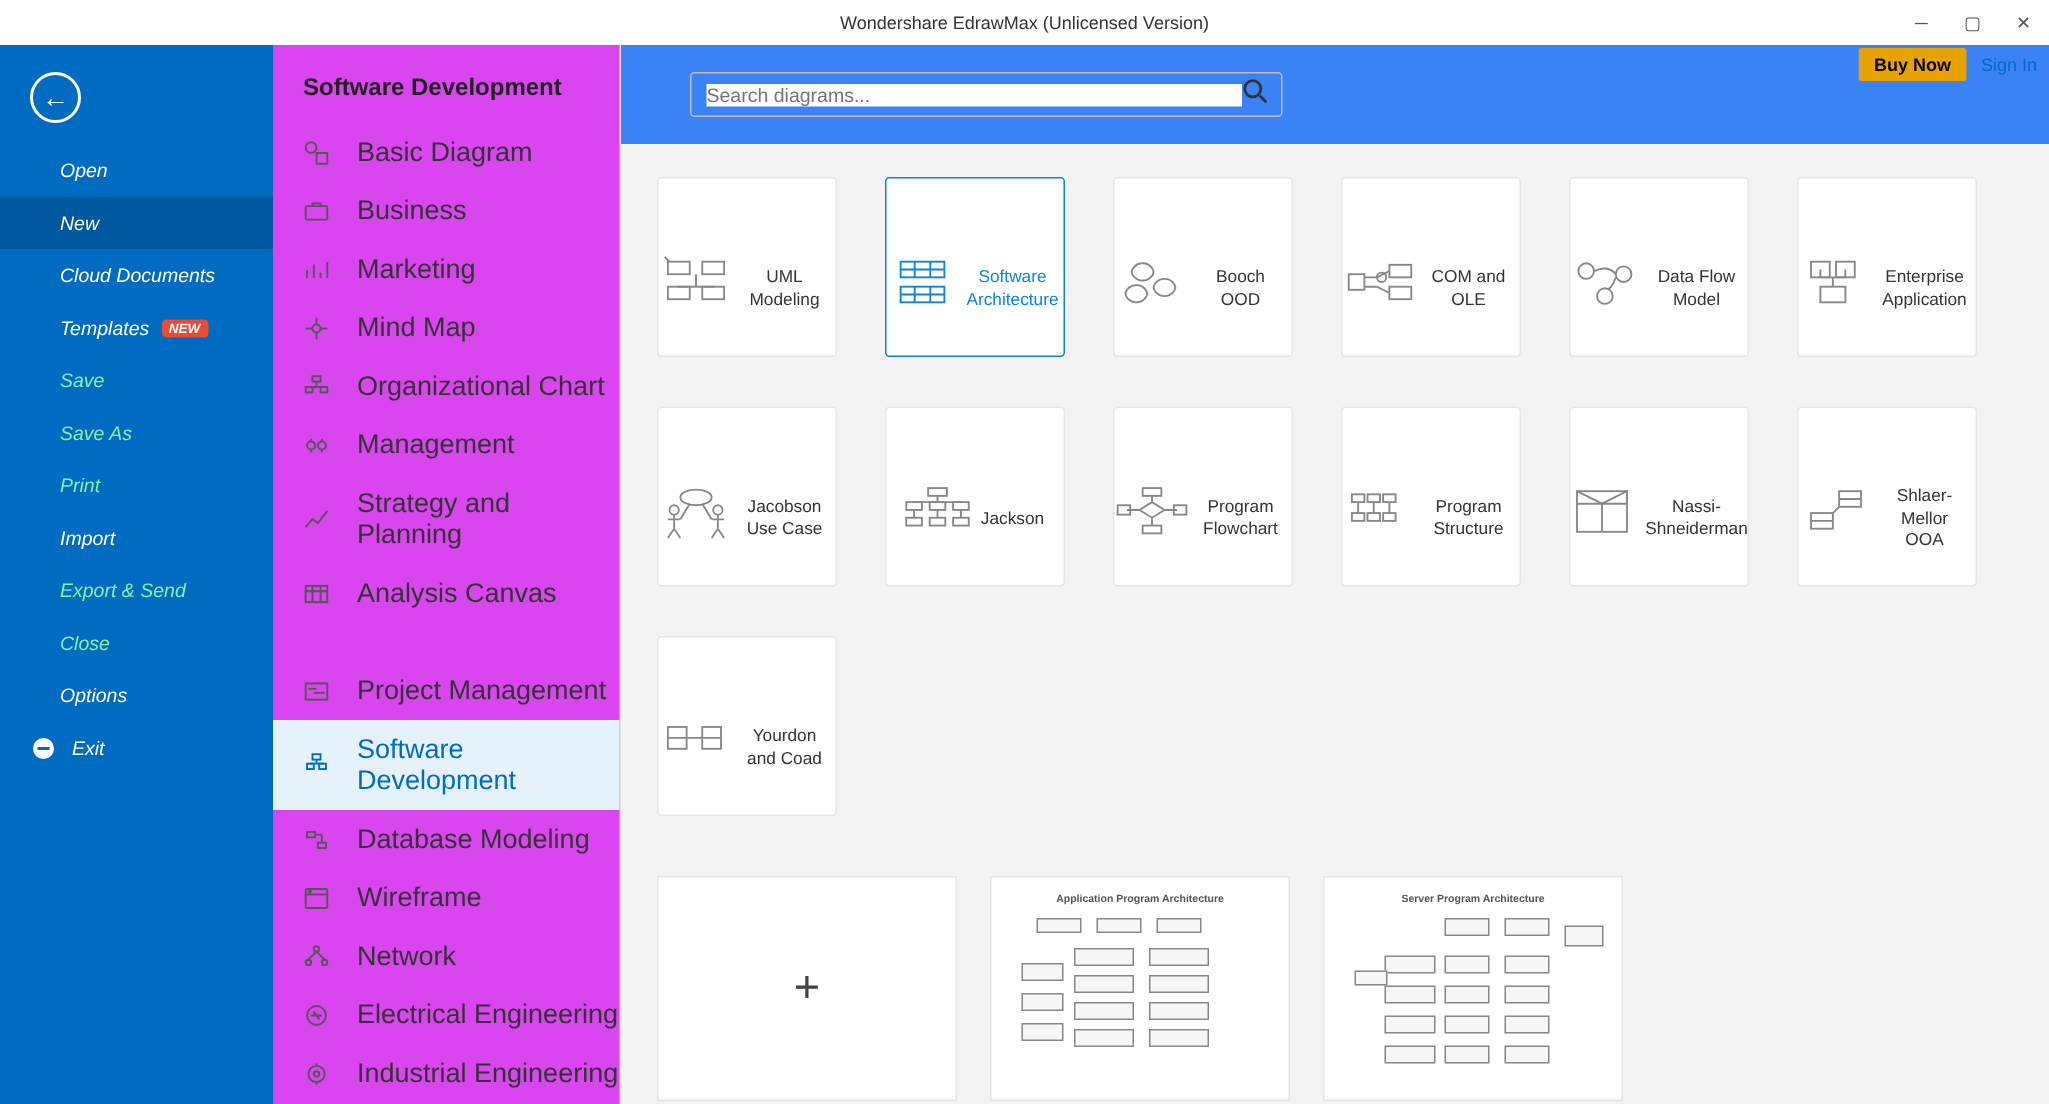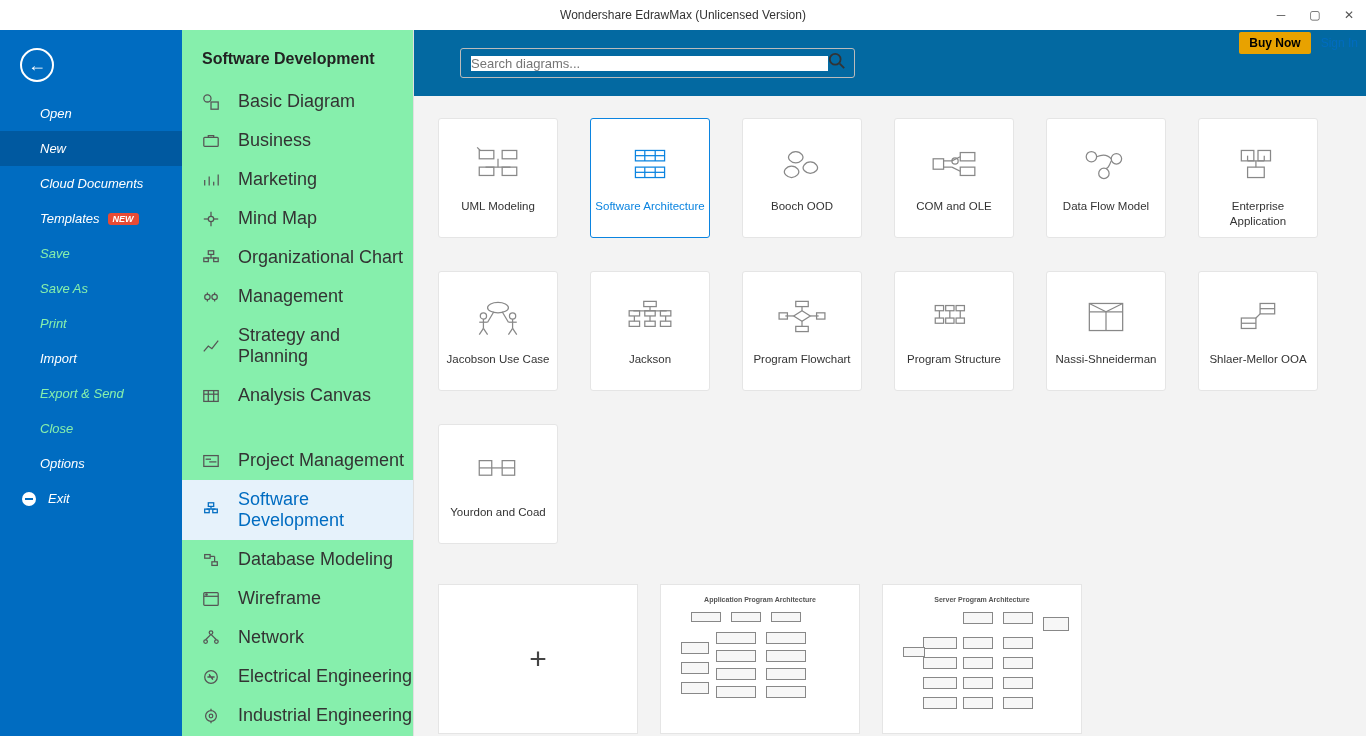--- a/index.html
+++ b/index.html
@@ -21,41 +21,41 @@
 .back-arrow { font-size: 18px; color: #fff; }
 .blue-item { padding: 10px 0 10px 40px; font-size: 13px; cursor: pointer; display: flex; align-items: center; gap: 8px; font-style: italic; }
 .blue-item.bright { color: #fff; }
 .blue-item.dim { color: #86efac; }
 .blue-item.active { background: #0059a0; }
 .new-badge { background: #e94b35; color: #fff; font-size: 9px; padding: 1px 5px; border-radius: 3px; font-weight: bold; }
 .exit-icon { display:inline-block; width:14px; height:14px; border-radius:50%; background:#fff; position:relative; margin-left:-18px; margin-right:4px;}
 .exit-icon::after{content:""; position:absolute; left:3px; top:6px; width:8px; height:2px; background:#006cc1;}
 
 
-.cat-col { width: 232px; background: #86efac; display: flex; flex-direction: column; border-right: 1px solid #e0e0e0; }
+.cat-col { width: 232px; background: #d946ef; display: flex; flex-direction: column; border-right: 1px solid #e0e0e0; }
 .cat-title { font-size: 16px; font-weight: 700; padding: 20px 0 14px 20px; color: #222; }
 .cat-scroll { flex: 1; overflow-y: auto; position: relative; }
 .cat-scroll::-webkit-scrollbar { width: 8px; }
 .cat-scroll::-webkit-scrollbar-thumb { background: #ccc; border-radius: 4px; }
 .cat-item { display: flex; align-items: center; gap: 18px; padding: 9px 0 9px 20px; font-size: 18px; color: #333; cursor: pointer; }
 .cat-item.selected { background: #e6f2fb; color: #006cc1; }
 .cat-item.selected .cat-ic svg { stroke: #006cc1; }
 .cat-ic { width: 18px; height: 18px; display: flex; align-items: center; justify-content: center; }
 .cat-ic svg { stroke: #555; fill: none; stroke-width: 1.4; }
 .cat-gap { height: 26px; }
 
 
 .content { flex: 1; background: #f3f3f3; overflow-y: auto; padding: 0 0 20px 0; }
-.search-row { background: #0369a1; padding: 18px 0 18px 46px; }
+.search-row { background: #3b82f6; padding: 18px 0 18px 46px; }
 .search-box { width: 395px; height: 30px; border: 1px solid #bbb; border-radius: 3px; display: flex; align-items: center; padding: 0 8px 0 10px; }
 .search-input { flex: 1; border: none; outline: none; font-size: 13px; color: #555; }
 .search-ic { font-size: 17px; color: #333; }
 
 .tile-grid { display: flex; flex-wrap: wrap; gap: 33px 32px; padding: 22px 0 30px 24px; }
-.tile { width: 120px; height: 120px; background: #fff; border: 1px solid #e5e5e5; border-radius: 3px; display: flex; flex-direction: column; align-items: center; justify-content: flex-start; padding-top: 20px; cursor: pointer; }
+.tile { width: 120px; height: 120px; background: #fff; border: 1px solid #e5e5e5; border-radius: 3px; display: flex; flex-direction: row; align-items: center; justify-content: center; padding-top: 20px; cursor: pointer; }
 .tile.selected { border: 1px solid #0b84e0; }
 .tile-icon { width: 50px; height: 50px; display: flex; align-items: center; justify-content: center; }
 .tile-icon svg { stroke: #888; fill: none; stroke-width: 1.2; }
 .tile.selected .tile-icon svg { stroke: #0b84e0; }
 .tile-label { font-size: 11.5px; color: #333; text-align: center; margin-top: 10px; padding: 0 4px; line-height: 1.3; }
 .tile.selected .tile-label { color: #0b84e0; }
 
 .template-row { display: flex; gap: 22px; padding: 10px 0 0 24px; }
 .tmpl { width: 200px; height: 150px; background: #fff; border: 1px solid #e5e5e5; display: flex; align-items: center; justify-content: center; cursor: pointer; position: relative; overflow: hidden; }
 .plus { font-size: 30px; color: #444; font-weight: 200; }

